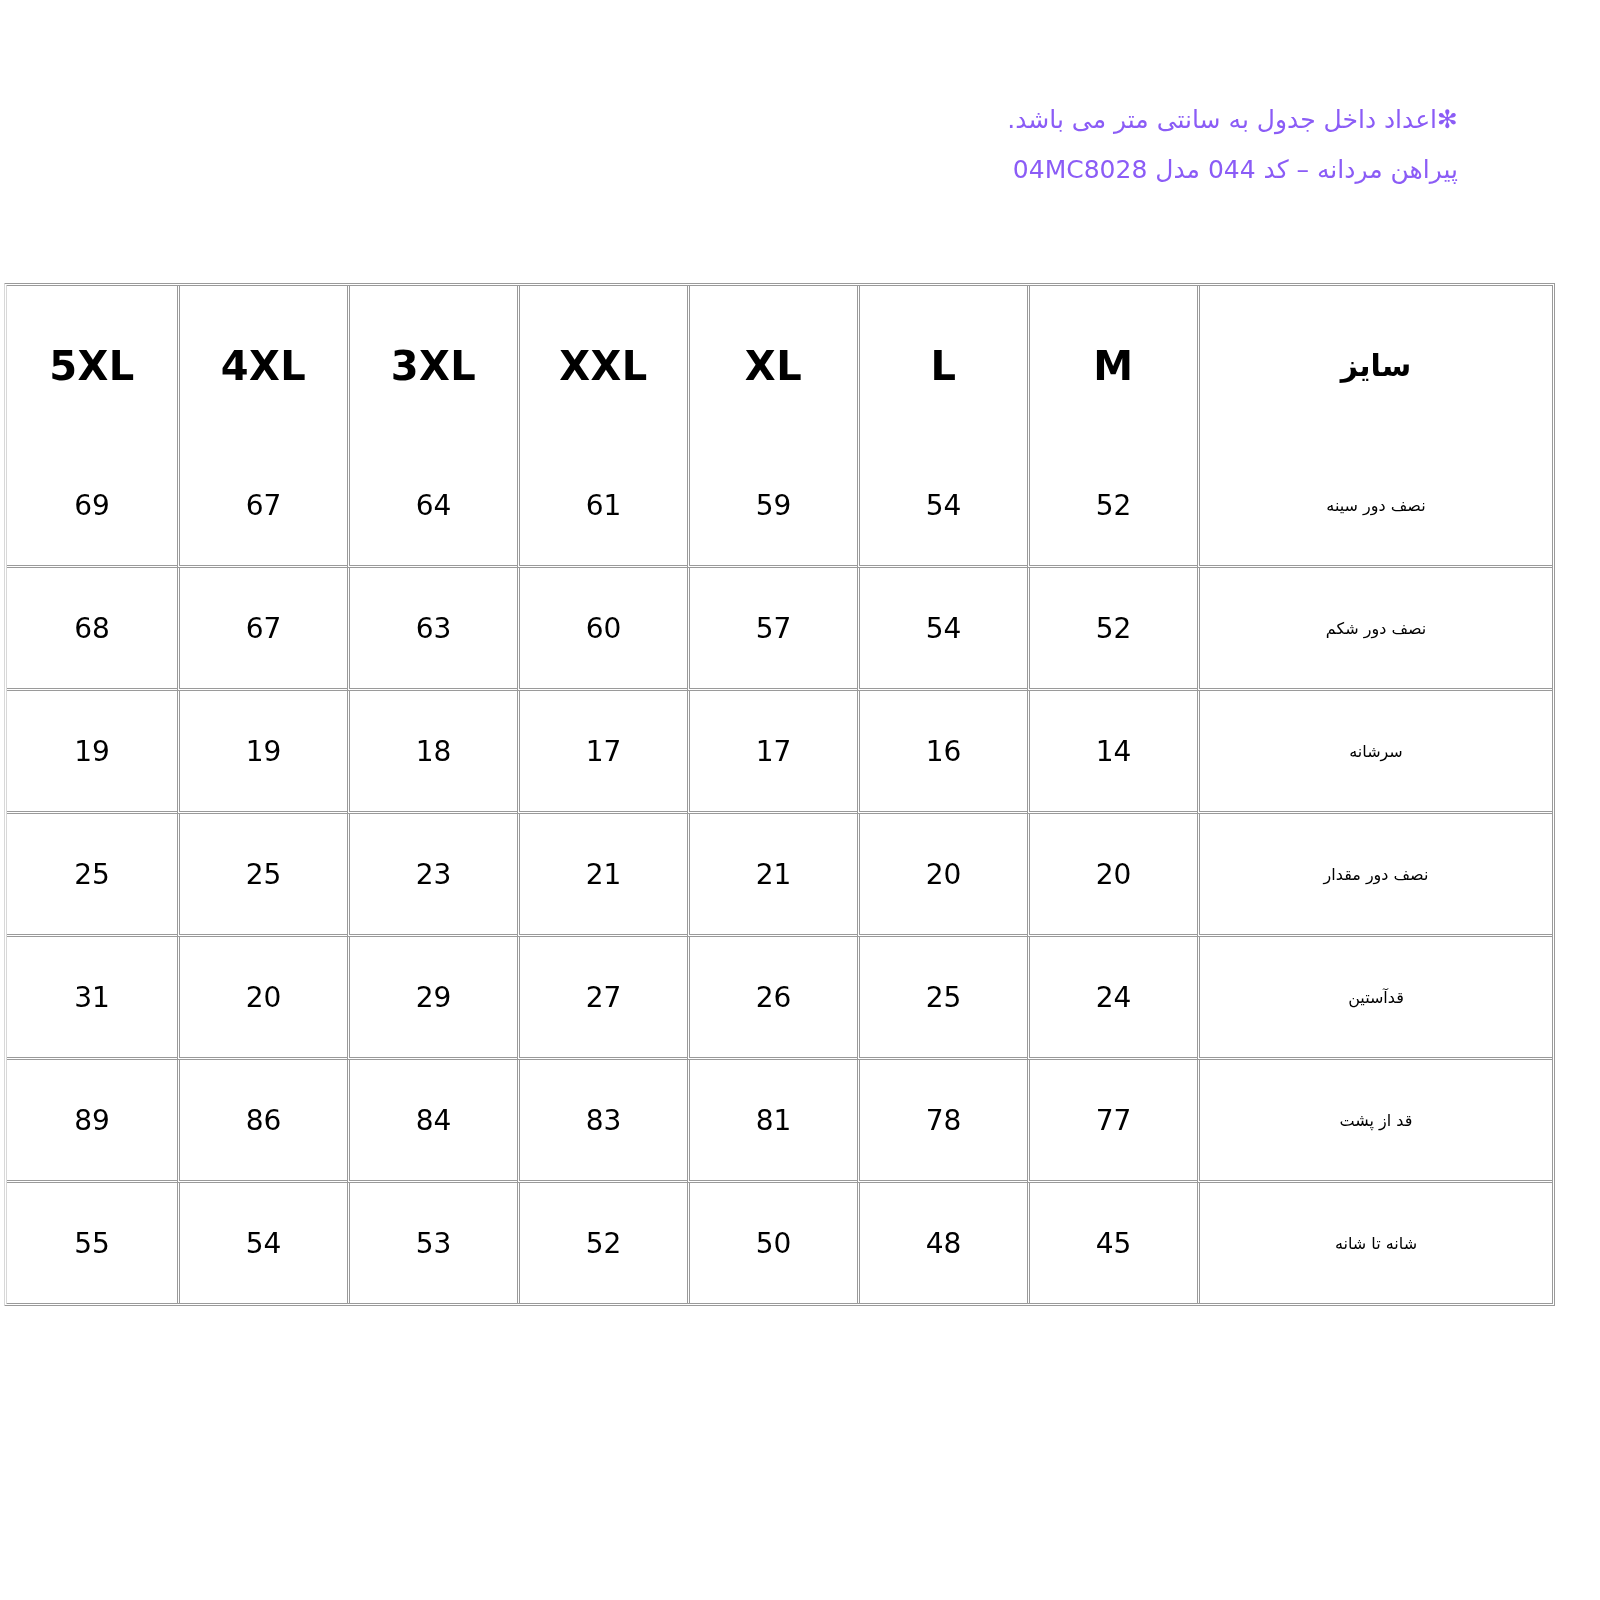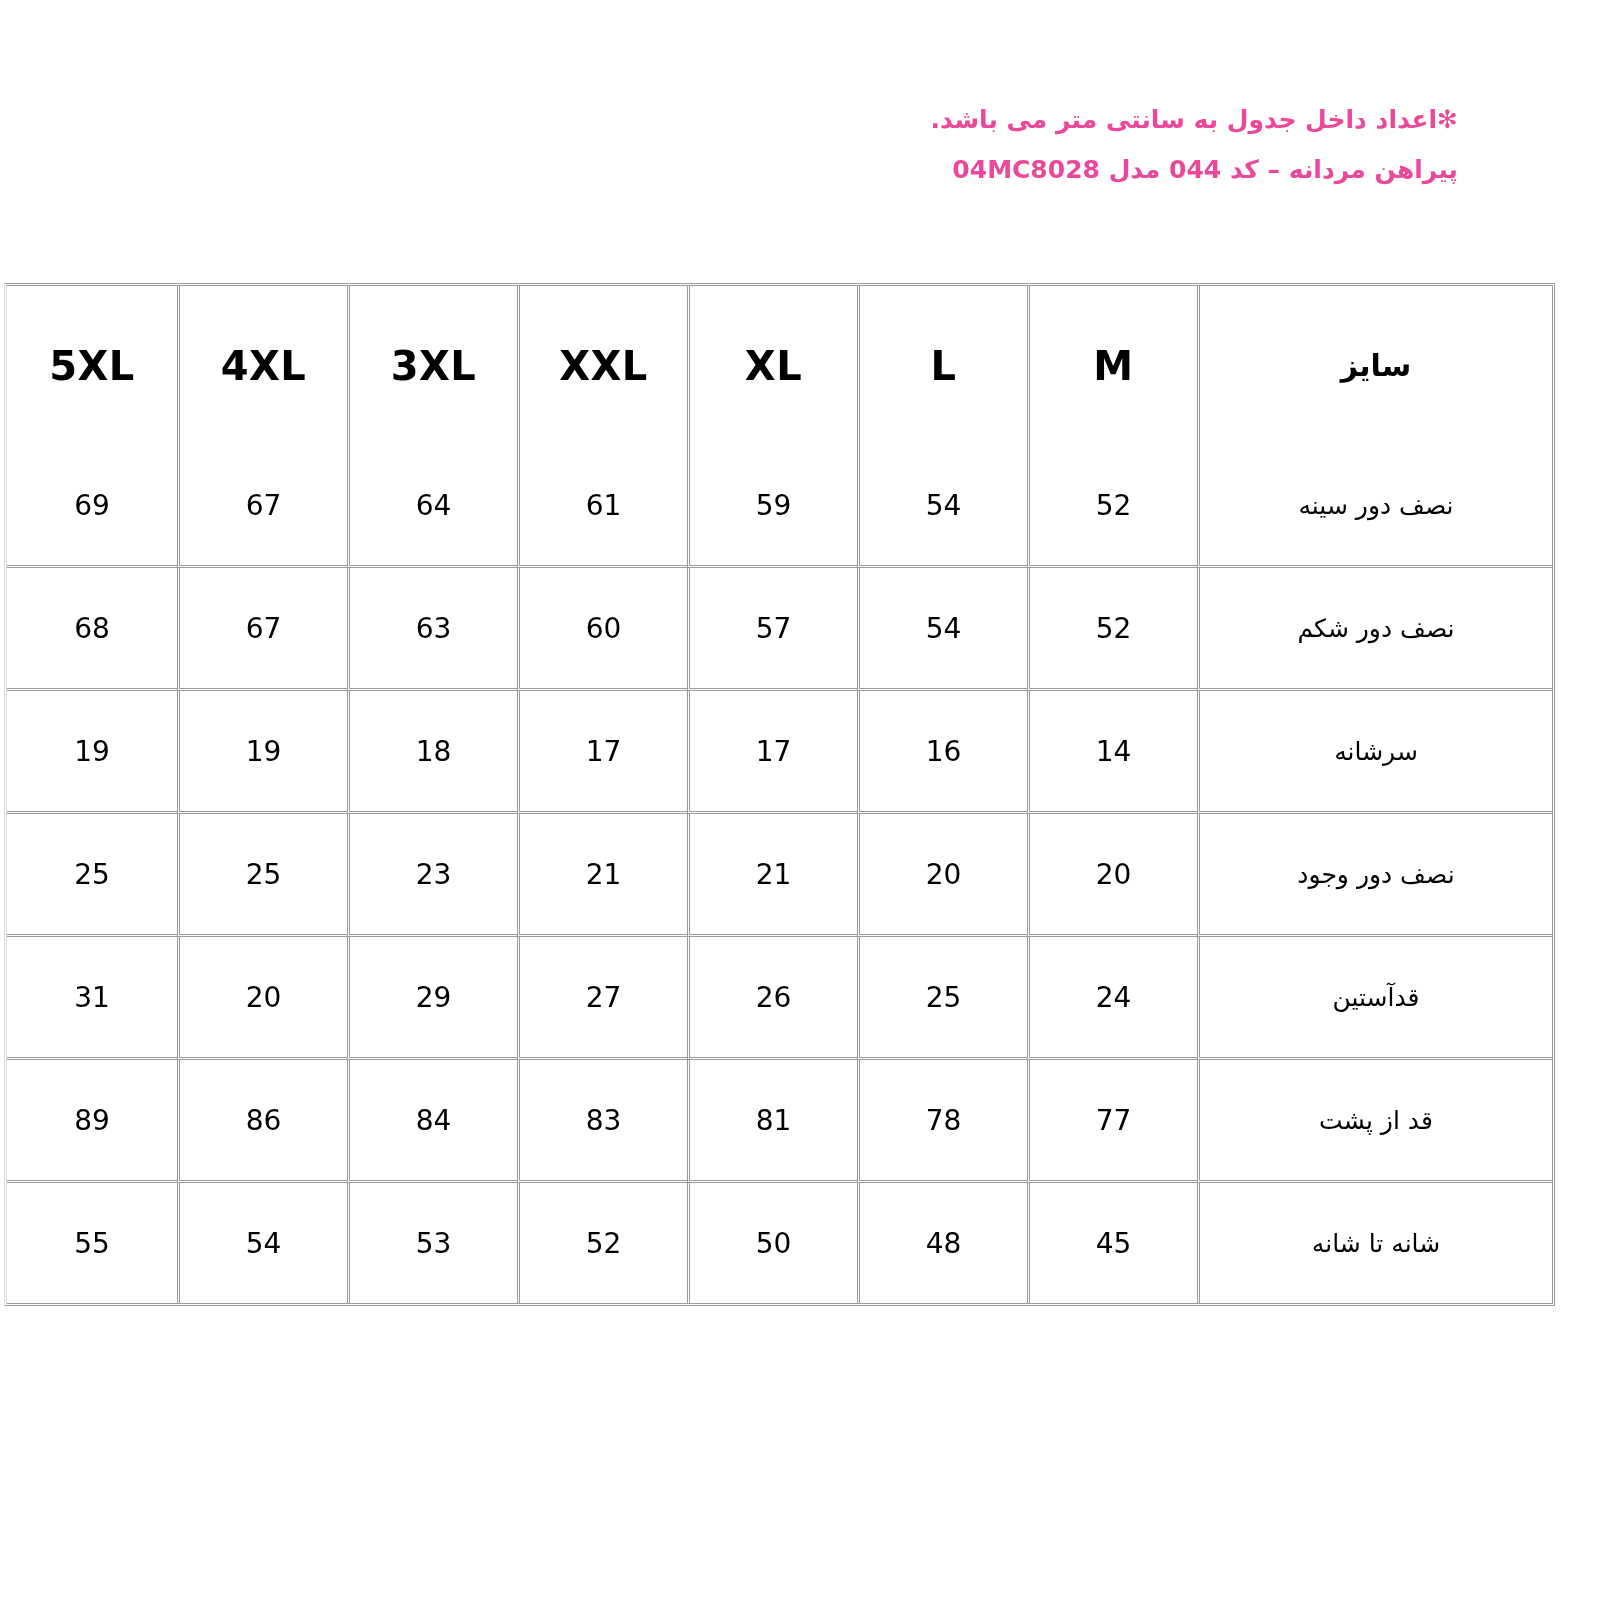--- a/index.html
+++ b/index.html
@@ -21,24 +21,24 @@
   .notes {
     position: absolute;
     top: 96px;
     right: 142px;
     left: 10px;
     text-align: right;
     direction: rtl;
   }
   .note-line {
     font-size: 25px;
-    font-weight: 700;
+    font-weight: 400;
     line-height: 48px;
     white-space: nowrap;
-    color: #ec4899;
+    color: #8b5cf6;
   }
   .note-line.model {
     line-height: 52px;
   }
 
   
   .table-wrap {
     position: absolute;
     top: 283px;
     left: 10px;
@@ -85,21 +85,21 @@
     font-size: 30px;
     font-weight: 700;
     direction: rtl;
   }
   .hdr-size {
     font-size: 40px;
     font-weight: 700;
     letter-spacing: 0.5px;
   }
   .row-label {
-    font-size: 25px;
+    font-size: 16px;
     font-weight: 400;
     direction: rtl;
   }
   .cell-val {
     font-size: 28px;
     font-weight: 400;
   }
 </style>
 </head>
 <body>
@@ -185,21 +185,21 @@
         <td><span class="cell-val">16</span></td>
         <td><span class="cell-val">17</span></td>
         <td><span class="cell-val">17</span></td>
         <td><span class="cell-val">18</span></td>
         <td><span class="cell-val">19</span></td>
         <td><span class="cell-val">19</span></td>
       </tr>
 
       <tr class="data-row">
         <td>
-          <span class="row-label">نصف دور وجود</span>
+          <span class="row-label">نصف دور مقدار</span>
         </td>
         <td><span class="cell-val">20</span></td>
         <td><span class="cell-val">20</span></td>
         <td><span class="cell-val">21</span></td>
         <td><span class="cell-val">21</span></td>
         <td><span class="cell-val">23</span></td>
         <td><span class="cell-val">25</span></td>
         <td><span class="cell-val">25</span></td>
       </tr>
 

